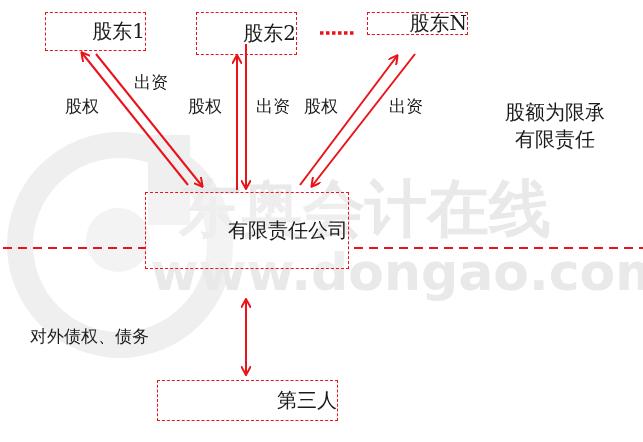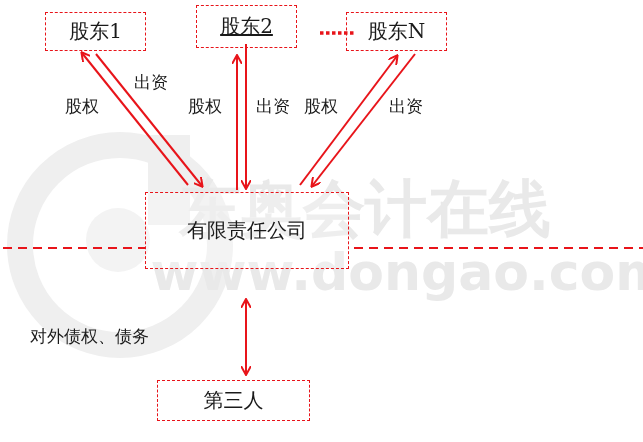--- a/index.html
+++ b/index.html
@@ -1,20 +1,20 @@
 <!DOCTYPE html>
 <html><head>
 <meta charset="utf-8">
 <style>
   html, body { margin:0; padding:0; background:#ffffff; }
   body { width:643px; height:442px; position:relative; overflow:hidden;
          font-family: "DejaVu Serif", "Liberation Serif", serif; color:#1a1a1a; }
   .wm { position:absolute; inset:0; pointer-events:none; }
   .box { position:absolute; border:1.3px dashed #e8141a; box-sizing:border-box;
-         display:flex; align-items:center; justify-content:center; font-size:20px; background:transparent; }
+         display:flex; align-items:center; justify-content:flex-end; font-size:20px; background:transparent; }
   .lbl { position:absolute; font-size:17px; white-space:nowrap; line-height:1; }
   .note { position:absolute; font-size:20px; text-align:center; line-height:27px; }
   svg.arrows { position:absolute; left:0; top:0; }
 </style>
 </head>
 <body>
 
 <svg class="wm" width="643" height="442" viewBox="0 0 643 442">
   <circle cx="120" cy="245" r="100" fill="none" stroke="#efefef" stroke-width="26"></circle>
   <circle cx="118" cy="240" r="32" fill="#f3f3f3"></circle>
@@ -44,38 +44,40 @@
 
   <line x1="320" y1="33" x2="356" y2="33" stroke="#e8141a" stroke-width="3.5" stroke-dasharray="3.5,2.5"></line>
 
   <line x1="246" y1="300" x2="246" y2="374" stroke="#e8141a" stroke-width="2" marker-end="url(#ah)" marker-start="url(#ah2)"></line>
   <line x1="246" y1="370" x2="246" y2="300" stroke="#e8141a" stroke-width="2" marker-end="url(#ah)"></line>
 </svg>
 
 <div class="box" style="left:45px;top:12px;width:101px;height:39px;">
   <span>股东1</span>
 </div>
-<div class="box" style="left:196px;top:5px;width:101px;height:43px;text-decoration:underline;">
+<div class="box" style="left:196px;top:12px;width:101px;height:43px;">
   <span>股东2</span>
 </div>
-<div class="box" style="left:346px;top:12px;width:101px;height:39px;">
+<div class="box" style="left:367px;top:12px;width:101px;height:23px;">
   <span>股东N</span>
 </div>
 <div class="box" style="left:145px;top:192px;width:204px;height:77px;background:rgba(255,255,255,0.25);">
   <span>有限责任公司</span>
 </div>
-<div class="box" style="left:157px;top:380px;width:153px;height:41px;">
+<div class="box" style="left:157px;top:380px;width:181px;height:41px;">
   <span>第三人</span>
 </div>
 
 <span class="lbl" style="left:134px;top:74px;">出资</span>
 <span class="lbl" style="left:65px;top:98px;">股权</span>
 <span class="lbl" style="left:188px;top:98px;">股权</span>
 <span class="lbl" style="left:256px;top:98px;">出资</span>
 <span class="lbl" style="left:304px;top:98px;">股权</span>
 <span class="lbl" style="left:389px;top:98px;">出资</span>
 
 <span class="lbl" style="left:30px;top:328px;text-align:center;">对外债权、债务</span>
 
 <div class="note" style="left:490px;top:99px;width:130px;">
+  <div>股额为限承</div>
+  <div>有限责任</div>
 </div>
 <div class="note" style="left:440px;top:290px;width:180px;">
 </div>
 
 </body></html>

